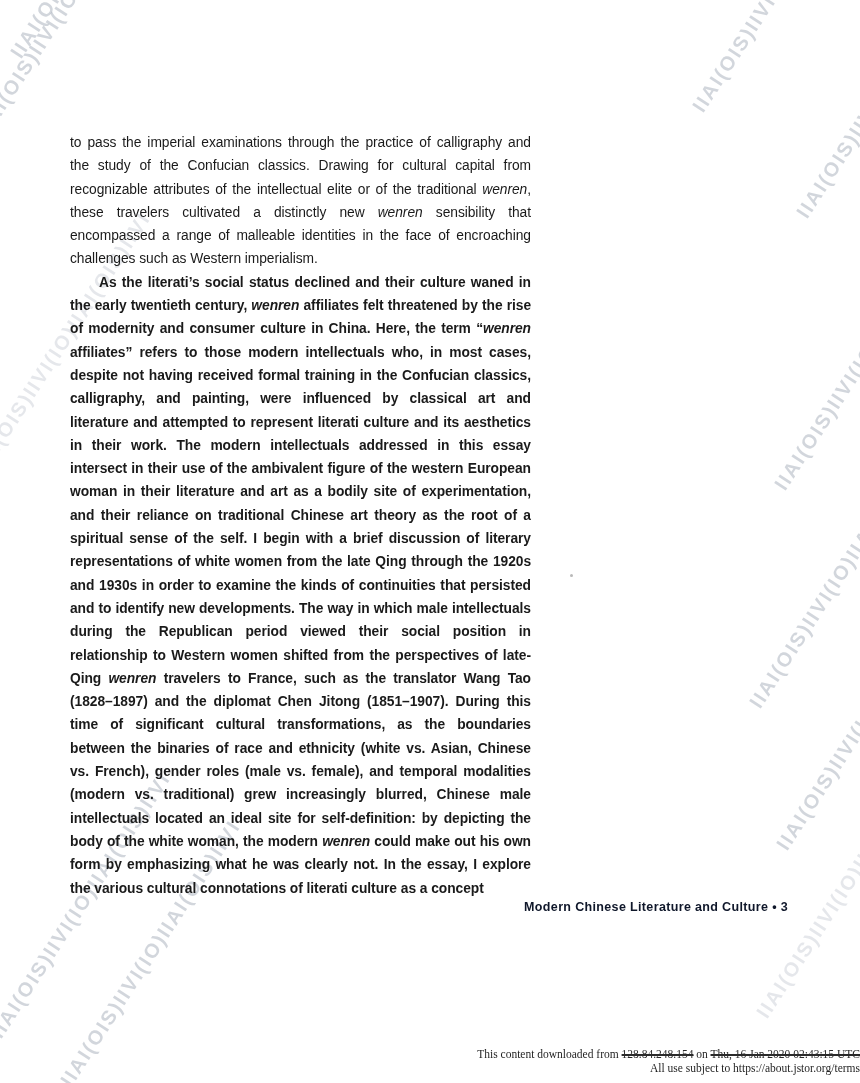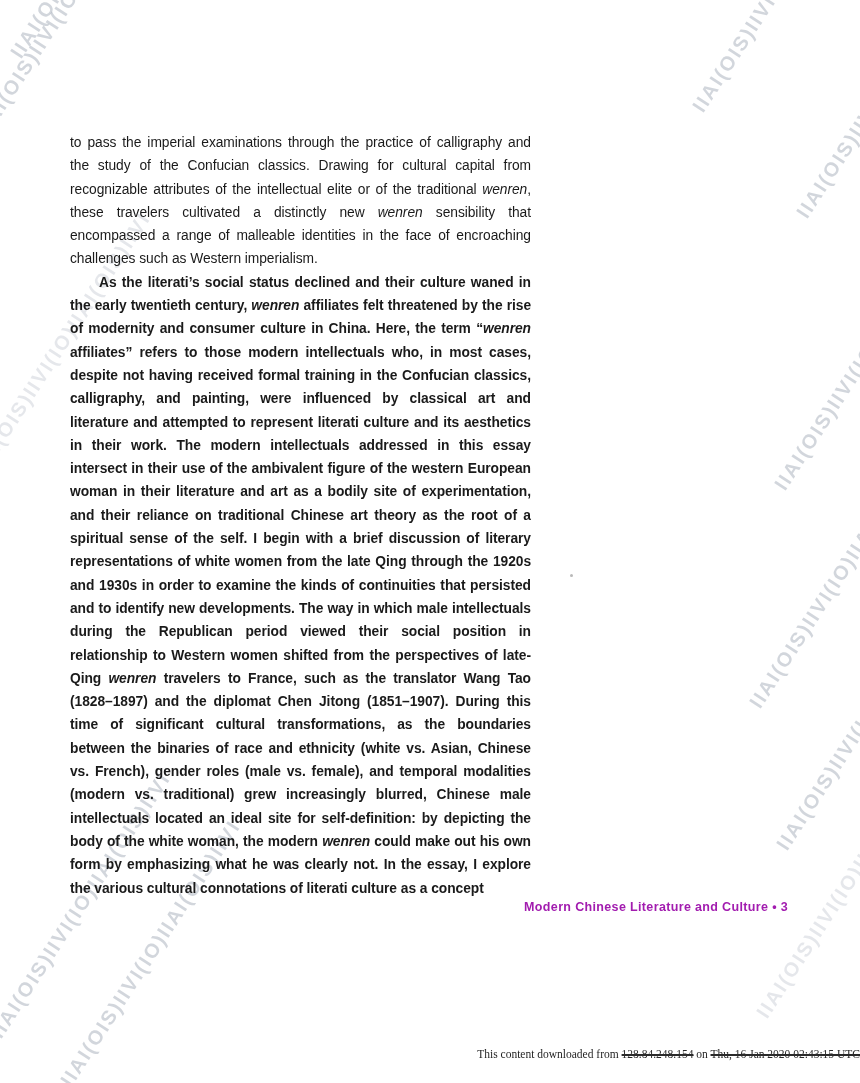--- a/index.html
+++ b/index.html
@@ -32,21 +32,21 @@
   
   .running-footer {
     position: absolute;
     top: 900px;
     left: 0;
     width: 788px;
     text-align: right;
     font-weight: bold;
     font-size: 12.5px;
     letter-spacing: 0.35px;
-    color: #a21caf;
+    color: #0f172a;
   }
 
   
   .jstor-line {
     position: absolute;
     left: 0;
     width: 860px;
     text-align: right;
     font-family: "Liberation Serif", serif;
     font-size: 11.5px;
@@ -125,14 +125,15 @@
 
   <div class="jstor-line jstor-line-1">
     <span>This content downloaded from</span>
     <span> </span>
     <span class="redacted">128.84.248.154</span>
     <span> </span>
     <span>on</span>
     <span> </span>
     <span class="redacted">Thu, 16 Jan 2020 02:43:15 UTC</span>
   </div>
+  <div class="jstor-line jstor-line-2">All use subject to https://about.jstor.org/terms</div>
 
 </div>
 
 </body></html>

